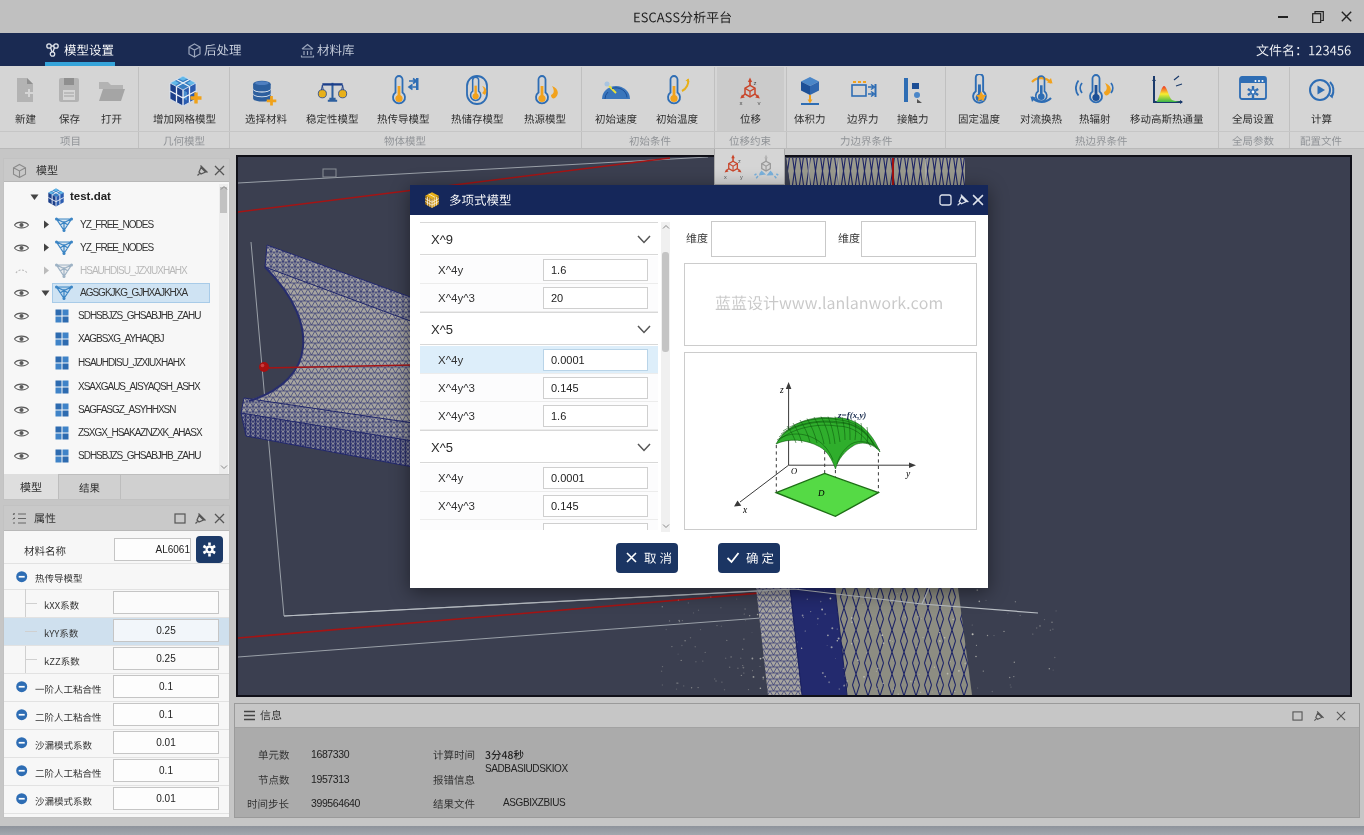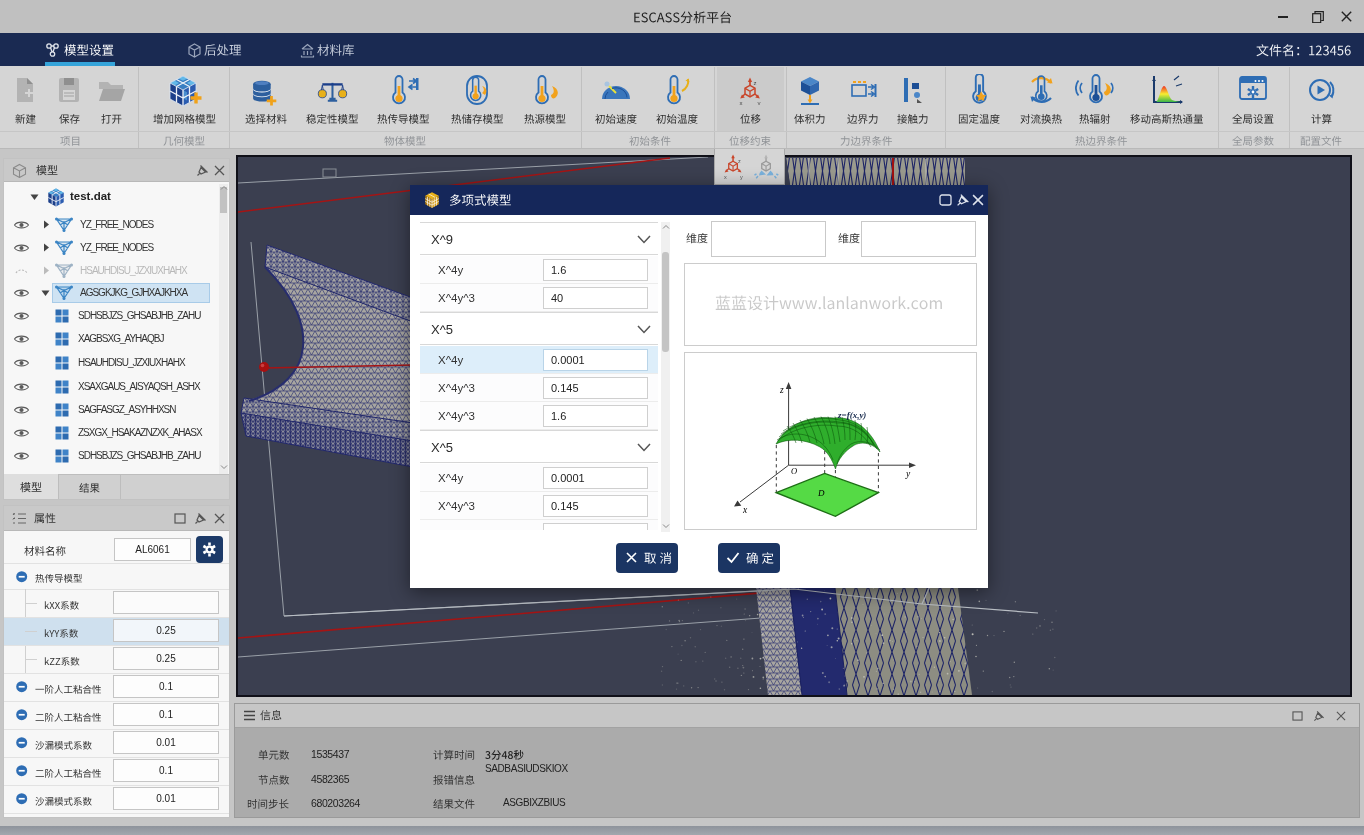--- a/index.html
+++ b/index.html
@@ -735,21 +735,21 @@
     </svg>
     <div style="position:absolute;left:24.0px;top:544.3px"><svg width="43.0" height="13.1" style="">
         <g transform="translate(0,9.87) scale(0.010500,-0.010500)" fill="#333">
           <use href="#gr6750" x="0"></use>
           <use href="#gr6599" x="1000"></use>
           <use href="#gr540D" x="2000"></use>
           <use href="#gr79F0" x="3000"></use>
         </g>
       </svg></div>
     <div class="abs" style="left:114px;top:538px;width:77px;height:23px;background:#fdfdfd;border:1px solid #c5c5c5">
-      <div style="width:100%;text-align:center;font:10px 'Liberation Sans';color:#222;line-height:21px">AL6061</div>
+      <div style="width:100%;text-align:right;font:10px 'Liberation Sans';color:#222;line-height:21px">AL6061</div>
     </div>
     <svg class="abs" style="left:196px;top:536px" width="27" height="27">
       <rect x="0" y="0" width="27" height="27" rx="4" fill="#1c3a68"></rect>
 <g fill="#fff">
         <circle cx="13.5" cy="13.5" r="4"></circle>
         <g stroke="#fff" stroke-width="2.6">
           <path d="M13.5 6.5 v3 M13.5 17.5 v3 M7.4 10 l2.6 1.5 M16.5 15.5 l2.6 1.5 M7.4 17 l2.6-1.5 M16.5 11.5 l2.6-1.5"></path>
         </g>
       </g>
 <circle cx="13.5" cy="13.5" r="1.7" fill="#1c3a68"></circle>
@@ -1239,21 +1239,21 @@
     <svg class="abs" style="left:637px;top:235px" width="14" height="9" viewBox="0 0 14 9" fill="none" stroke="#555" stroke-width="1.5">
       <path d="M1 1 L7 7.5 L13 1"></path>
     </svg>
     <div class="abs" style="left:420px;top:256px;width:238px;height:28px;background:#fcfcfd;border-bottom:1px solid #ececec"></div>
     <div style="position:absolute;left:438.0px;top:263.5px;font:400 11.5px 'Liberation Sans',sans-serif;color:#333;white-space:nowrap">X^4y</div>
     <div class="abs" style="left:543px;top:259px;width:105px;height:22px;background:#fff;border:1px solid #cfcfcf"></div>
     <div style="position:absolute;left:551.0px;top:263.8px;font:400 11.0px 'Liberation Sans',sans-serif;color:#222;white-space:nowrap">1.6</div>
     <div class="abs" style="left:420px;top:284px;width:238px;height:28px;background:#fcfcfd;border-bottom:1px solid #ececec"></div>
     <div style="position:absolute;left:438.0px;top:291.5px;font:400 11.5px 'Liberation Sans',sans-serif;color:#333;white-space:nowrap">X^4y^3</div>
     <div class="abs" style="left:543px;top:287px;width:105px;height:22px;background:#fff;border:1px solid #cfcfcf"></div>
-    <div style="position:absolute;left:551.0px;top:291.8px;font:400 11.0px 'Liberation Sans',sans-serif;color:#222;white-space:nowrap">40</div>
+    <div style="position:absolute;left:551.0px;top:291.8px;font:400 11.0px 'Liberation Sans',sans-serif;color:#222;white-space:nowrap">20</div>
     <div class="abs" style="left:420px;top:312px;width:238px;height:33px;background:#fff;border-bottom:1px solid #d8d8d8;border-top:1px solid #d8d8d8"></div>
     <div style="position:absolute;left:431.0px;top:321.7px;font:400 13.0px 'Liberation Sans',sans-serif;color:#2b2b2b;white-space:nowrap">X^5</div>
     <svg class="abs" style="left:637px;top:325px" width="14" height="9" viewBox="0 0 14 9" fill="none" stroke="#555" stroke-width="1.5">
       <path d="M1 1 L7 7.5 L13 1"></path>
     </svg>
     <div class="abs" style="left:420px;top:346px;width:238px;height:28px;background:#ddeefa;border-bottom:1px solid #ececec"></div>
     <div style="position:absolute;left:438.0px;top:353.5px;font:400 11.5px 'Liberation Sans',sans-serif;color:#333;white-space:nowrap">X^4y</div>
     <div class="abs" style="left:543px;top:349px;width:105px;height:22px;background:#fff;border:1px solid #b9d4e8"></div>
     <div style="position:absolute;left:551.0px;top:353.8px;font:400 11.0px 'Liberation Sans',sans-serif;color:#222;white-space:nowrap">0.0001</div>
     <div class="abs" style="left:420px;top:374px;width:238px;height:28px;background:#fcfcfd;border-bottom:1px solid #ececec"></div>
@@ -1414,21 +1414,21 @@
     <svg class="abs" style="left:1336px;top:711px" width="10" height="10" viewBox="0 0 11 11" stroke="#555" stroke-width="1.2">
       <path d="M1 1 L10 10 M10 1 L1 10"></path>
     </svg>
     <div style="position:absolute;left:257.5px;top:748.3px"><svg width="32.5" height="13.1" style="">
         <g transform="translate(0,9.87) scale(0.010500,-0.010500)" fill="#333">
           <use href="#gr5355" x="0"></use>
           <use href="#gr5143" x="1000"></use>
           <use href="#gr6570" x="2000"></use>
         </g>
       </svg></div>
-    <div style="position:absolute;left:311.0px;top:748.1px;font:400 10.5px 'Liberation Sans',sans-serif;color:#222;letter-spacing:-0.4px;white-space:nowrap">1535437</div>
+    <div style="position:absolute;left:311.0px;top:748.1px;font:400 10.5px 'Liberation Sans',sans-serif;color:#222;letter-spacing:-0.4px;white-space:nowrap">1687330</div>
     <div style="position:absolute;left:433.0px;top:748.3px"><svg width="43.0" height="13.1" style="">
         <g transform="translate(0,9.87) scale(0.010500,-0.010500)" fill="#333">
           <use href="#gr8BA1" x="0"></use>
           <use href="#gr7B97" x="1000"></use>
           <use href="#gr65F6" x="2000"></use>
           <use href="#gr95F4" x="3000"></use>
         </g>
       </svg></div>
     <div style="position:absolute;left:485.0px;top:748.3px"><svg width="40.0" height="13.1" style="">
         <g transform="translate(0,9.87) scale(0.010500,-0.010500)" fill="#222">
@@ -1439,39 +1439,39 @@
           <use href="#gm79D2" x="2710"></use>
         </g>
       </svg></div>
     <div style="position:absolute;left:257.5px;top:773.3px"><svg width="32.5" height="13.1" style="">
         <g transform="translate(0,9.87) scale(0.010500,-0.010500)" fill="#333">
           <use href="#gr8282" x="0"></use>
           <use href="#gr70B9" x="1000"></use>
           <use href="#gr6570" x="2000"></use>
         </g>
       </svg></div>
-    <div style="position:absolute;left:311.0px;top:773.1px;font:400 10.5px 'Liberation Sans',sans-serif;color:#222;letter-spacing:-0.4px;white-space:nowrap">4582365</div>
+    <div style="position:absolute;left:311.0px;top:773.1px;font:400 10.5px 'Liberation Sans',sans-serif;color:#222;letter-spacing:-0.4px;white-space:nowrap">1957313</div>
     <div style="position:absolute;left:433.0px;top:773.3px"><svg width="43.0" height="13.1" style="">
         <g transform="translate(0,9.87) scale(0.010500,-0.010500)" fill="#333">
           <use href="#gr62A5" x="0"></use>
           <use href="#gr9519" x="1000"></use>
           <use href="#gr4FE1" x="2000"></use>
           <use href="#gr606F" x="3000"></use>
         </g>
       </svg></div>
     <div style="position:absolute;left:485.0px;top:763px;font:400 10.0px 'Liberation Sans',sans-serif;color:#222;letter-spacing:-0.4px;white-space:nowrap">SADBASIUDSKIOX</div>
     <div style="position:absolute;left:247.0px;top:797.3px"><svg width="43.0" height="13.1" style="">
         <g transform="translate(0,9.87) scale(0.010500,-0.010500)" fill="#333">
           <use href="#gr65F6" x="0"></use>
           <use href="#gr95F4" x="1000"></use>
           <use href="#gr6B65" x="2000"></use>
           <use href="#gr957F" x="3000"></use>
         </g>
       </svg></div>
-    <div style="position:absolute;left:311.0px;top:797.1px;font:400 10.5px 'Liberation Sans',sans-serif;color:#222;letter-spacing:-0.4px;white-space:nowrap">680203264</div>
+    <div style="position:absolute;left:311.0px;top:797.1px;font:400 10.5px 'Liberation Sans',sans-serif;color:#222;letter-spacing:-0.4px;white-space:nowrap">399564640</div>
     <div style="position:absolute;left:433.0px;top:797.3px"><svg width="43.0" height="13.1" style="">
         <g transform="translate(0,9.87) scale(0.010500,-0.010500)" fill="#333">
           <use href="#gr7ED3" x="0"></use>
           <use href="#gr679C" x="1000"></use>
           <use href="#gr6587" x="2000"></use>
           <use href="#gr4EF6" x="3000"></use>
         </g>
       </svg></div>
     <div style="position:absolute;left:503px;top:797.4px;font:400 10.0px 'Liberation Sans',sans-serif;color:#222;letter-spacing:-0.4px;white-space:nowrap">ASGBIXZBIUS</div>
     <div class="abs" style="left:0;top:826px;width:1364px;height:9px;background:linear-gradient(#8e939b,#a2a7ae)"></div>

